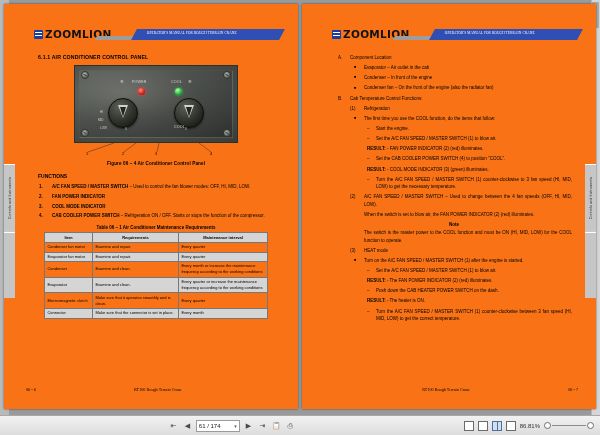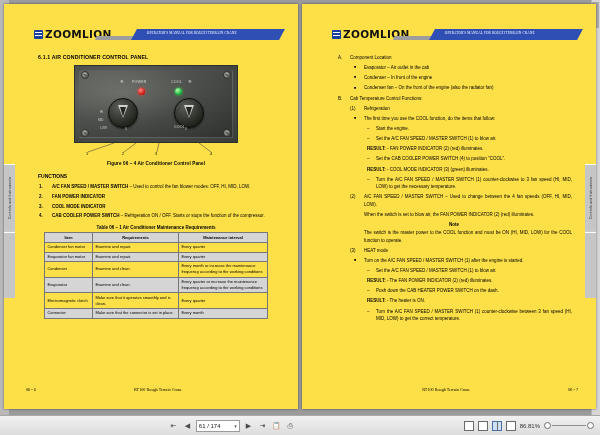--- a/index.html
+++ b/index.html
@@ -21,21 +21,21 @@
     left: 0; top: 0;
     width: 600px; height: 415px;
     display: flex;
     justify-content: center;
     gap: 4px;
     padding-top: 4px;
   }
   .page {
     position: relative;
     width: 294px; height: 405px;
-    background: #fde047;
+    background: #f97316;
     box-shadow: 0 0 2px rgba(0,0,0,.55);
     overflow: hidden;
   }
   
   .tabstrip {
     position: absolute;
     top: 160px;
     width: 11px;
     background: #c9c9c9;
     display: flex; flex-direction: column; gap: 2px;

